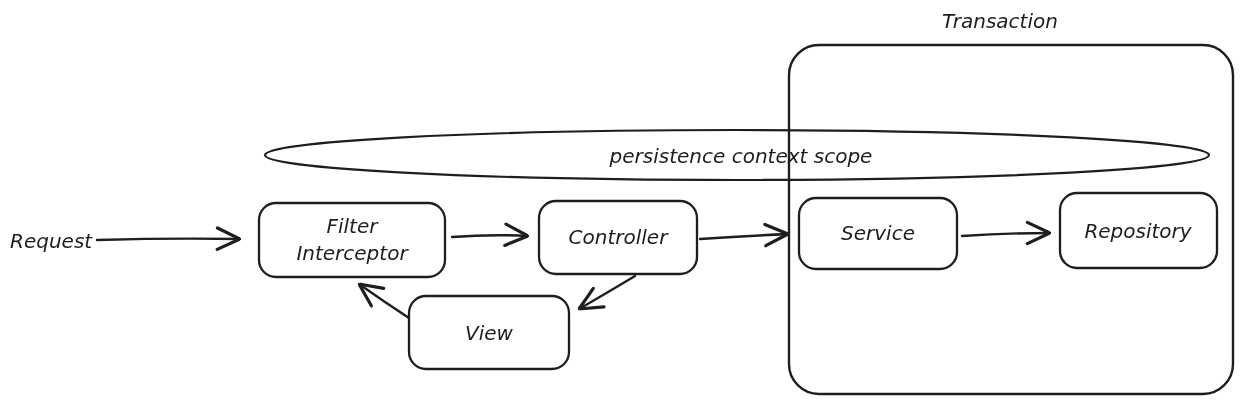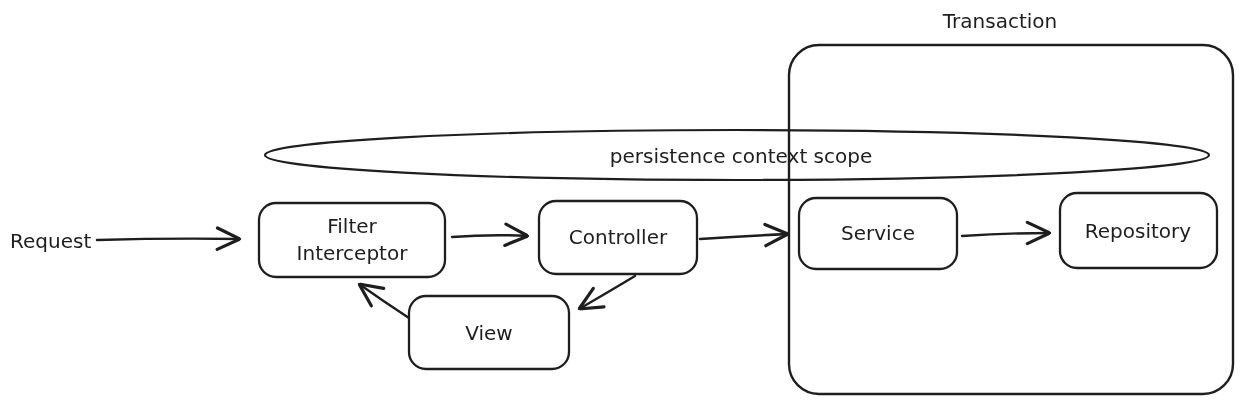--- a/index.html
+++ b/index.html
@@ -3,20 +3,21 @@
 <meta charset="utf-8">
 <style>
   html, body { margin: 0; padding: 0; }
   body { background: var(--bg, #ffffff); }
   .canvas {
     position: relative;
     width: 1243px;
     height: 405px;
     background: var(--bg, #ffffff);
     overflow: hidden;
+    font-style: italic;
   }
   svg { display: block; }
   svg text {
     font-family: "DejaVu Sans", sans-serif;
     font-size: 20px;
     fill: var(--stroke, #1e1e1e);
   }
   .node-box {
     fill: #ffffff;
     stroke: var(--stroke, #1e1e1e);

